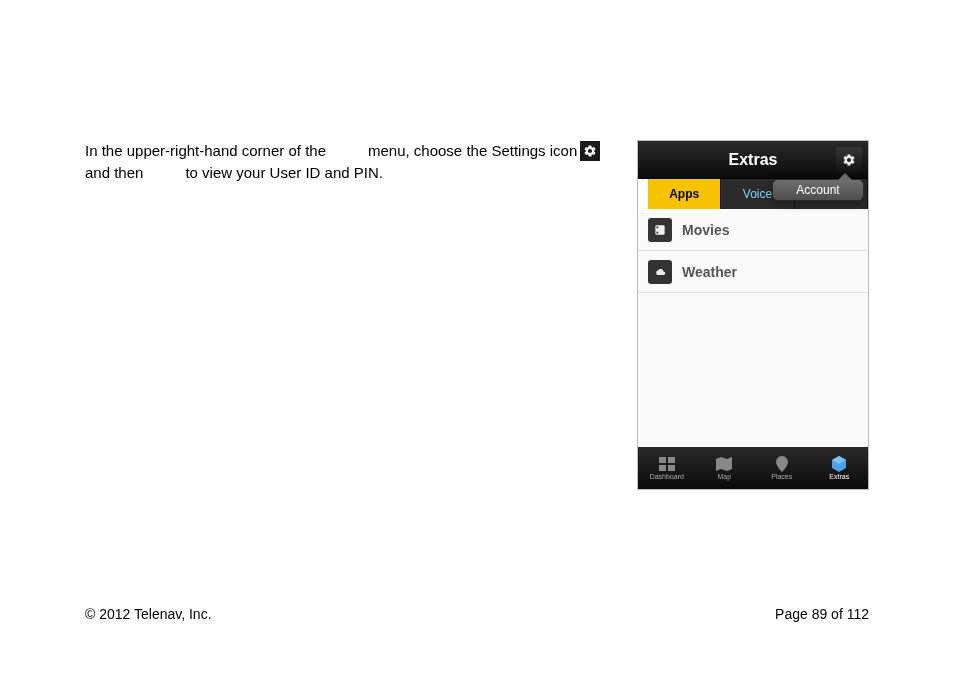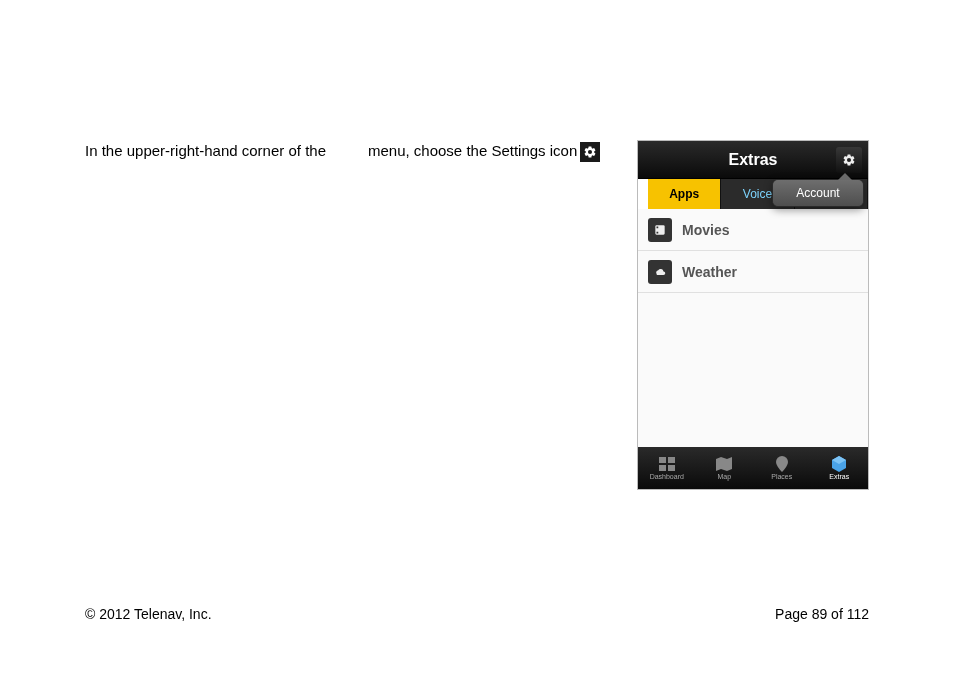--- a/index.html
+++ b/index.html
@@ -17,21 +17,21 @@
     left: 85px;
     right: 85px;
   }
   .text-block {
     font-size: 15px;
     line-height: 1.45;
     width: 545px;
   }
   .line {
     display: flex;
-    align-items: flex-end;
+    align-items: center;
     flex-wrap: wrap;
     gap: 0;
   }
   .inline-gear-icon {
     display: inline-flex;
     width: 20px;
     height: 20px;
     background: #1a1a1a;
     justify-content: center;
     align-items: center;
@@ -143,21 +143,21 @@
     border-bottom: 7px solid #6a6a6a;
   }
   .dropdown-body {
     background: #4a4a4a;
     border: 1px solid #2a2a2a;
     border-radius: 6px;
     overflow: hidden;
     box-shadow: 0 3px 8px rgba(0,0,0,.4);
   }
   .dropdown-item {
-    height: 26px;
+    height: 20px;
     display: flex;
     align-items: center;
     justify-content: center;
     color: #fff;
     font-size: 12px;
     background: linear-gradient(#6e6e6e,#4e4e4e);
     border-bottom: 1px solid #333;
   }
   .dropdown-item:last-child { border-bottom: none; }
 
@@ -197,20 +197,25 @@
     <div class="line">
       <span>In the upper-right-hand corner of the </span>
       <span class="blank"></span>
       <span> menu, choose the Settings icon</span>
       <span class="inline-gear-icon">
         <svg viewBox="0 0 24 24">
             <path d="M19.14,12.94a7.14,7.14,0,0,0,.05-.94,7.14,7.14,0,0,0-.05-.94l2.03-1.58a.5.5,0,0,0,.12-.64l-1.92-3.32a.5.5,0,0,0-.61-.22l-2.39.96a7.03,7.03,0,0,0-1.62-.94L14.5,2.81A.5.5,0,0,0,14,2.4H10a.5.5,0,0,0-.5.41L9.25,5.32a7.03,7.03,0,0,0-1.62.94l-2.39-.96a.5.5,0,0,0-.61.22L2.71,8.84a.5.5,0,0,0,.12.64L4.86,11.06a7.14,7.14,0,0,0-.05.94,7.14,7.14,0,0,0,.05.94L2.83,14.52a.5.5,0,0,0-.12.64l1.92,3.32a.5.5,0,0,0,.61.22l2.39-.96a7.03,7.03,0,0,0,1.62.94l.25,2.51A.5.5,0,0,0,10,21.6h4a.5.5,0,0,0,.5-.41l.25-2.51a7.03,7.03,0,0,0,1.62-.94l2.39.96a.5.5,0,0,0,.61-.22l1.92-3.32a.5.5,0,0,0-.12-.64ZM12,15.5A3.5,3.5,0,1,1,15.5,12,3.5,3.5,0,0,1,12,15.5Z"></path>
           </svg>
       </span>
     </div>
+    <div class="line">
+      <span>and then </span>
+      <span class="blank"></span>
+      <span> to view your User ID and PIN.</span>
+    </div>
   </div>
 
   <div class="phone">
     <div class="phone-header">
       <span>Extras</span>
       <div class="header-gear">
         <svg viewBox="0 0 24 24">
             <path d="M19.14,12.94a7.14,7.14,0,0,0,.05-.94,7.14,7.14,0,0,0-.05-.94l2.03-1.58a.5.5,0,0,0,.12-.64l-1.92-3.32a.5.5,0,0,0-.61-.22l-2.39.96a7.03,7.03,0,0,0-1.62-.94L14.5,2.81A.5.5,0,0,0,14,2.4H10a.5.5,0,0,0-.5.41L9.25,5.32a7.03,7.03,0,0,0-1.62.94l-2.39-.96a.5.5,0,0,0-.61.22L2.71,8.84a.5.5,0,0,0,.12.64L4.86,11.06a7.14,7.14,0,0,0-.05.94,7.14,7.14,0,0,0,.05.94L2.83,14.52a.5.5,0,0,0-.12.64l1.92,3.32a.5.5,0,0,0,.61.22l2.39-.96a7.03,7.03,0,0,0,1.62.94l.25,2.51A.5.5,0,0,0,10,21.6h4a.5.5,0,0,0,.5-.41l.25-2.51a7.03,7.03,0,0,0,1.62-.94l2.39.96a.5.5,0,0,0,.61-.22l1.92-3.32a.5.5,0,0,0-.12-.64ZM12,15.5A3.5,3.5,0,1,1,15.5,12,3.5,3.5,0,0,1,12,15.5Z"></path>
           </svg>
       </div>

